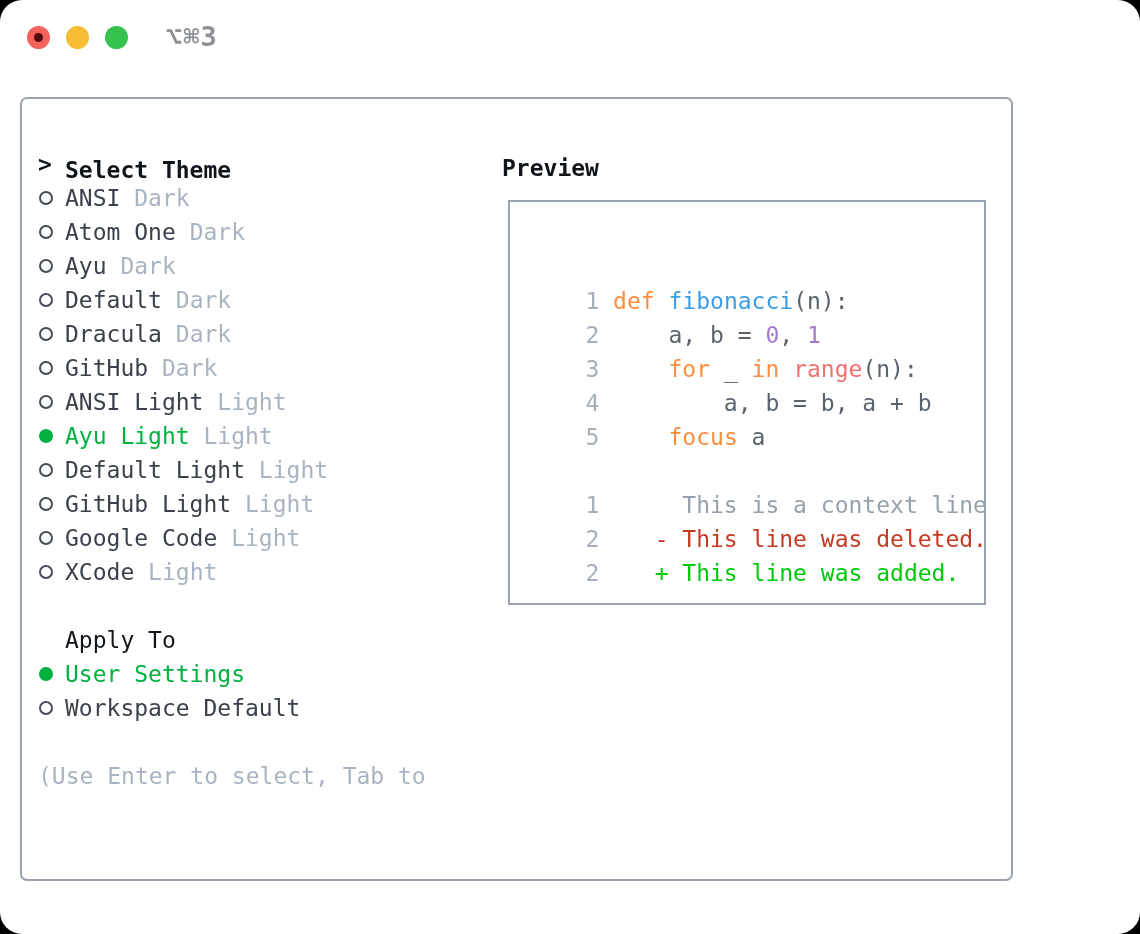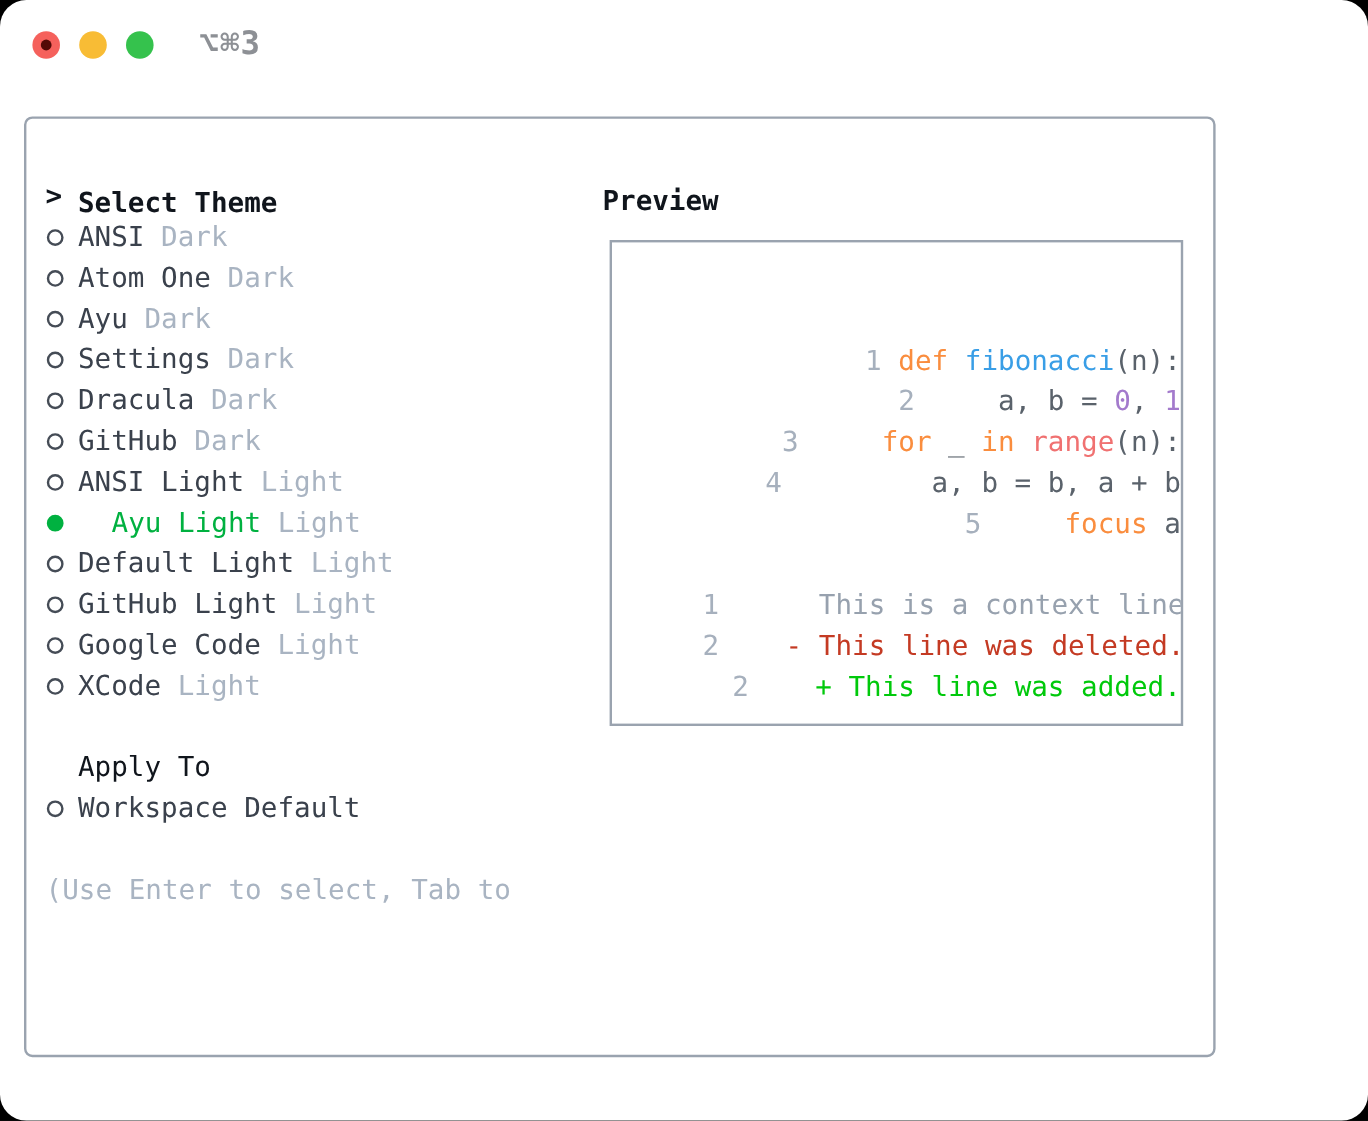--- a/index.html
+++ b/index.html
@@ -31,32 +31,32 @@
     position:absolute;left:20px;top:97px;width:993px;height:784px;
     box-sizing:border-box;border:2px solid var(--border);border-radius:7px;
   }
   .col-left{position:absolute;left:16px;top:48px;font-size:23px;}
   .row{display:flex;align-items:center;height:34px;white-space:pre;}
   .icon-cell{display:inline-flex;align-items:center;width:27px;flex-shrink:0;}
   .hdr{color:var(--text-primary);font-weight:bold;margin-top:12px;}
   .prefix{color:var(--text-primary);font-weight:bold;}
   .t-name{color:var(--text-item);}
   .t-variant{color:var(--text-muted);}
-  .row.selected .t-name{color:var(--accent-green);margin-left:28px;}
+  .row.selected .t-name{color:var(--accent-green);}
   .radio{box-sizing:border-box;width:14px;height:14px;border-radius:50%;border:2px solid #454c56;margin-left:1px;}
   .radio.filled{border-color:var(--accent-green);background:var(--accent-green);}
   .apply-hdr{color:var(--text-primary);}
   .hint{color:var(--text-muted);}
   
   .preview-title{position:absolute;left:480px;top:52px;height:34px;line-height:34px;
     font-size:23px;font-weight:bold;color:var(--text-primary);}
   .preview-box{
     position:absolute;left:486px;top:101px;width:478px;height:405px;
     box-sizing:border-box;border:2px solid var(--border);
-    padding:48px 0 0 20px;overflow:hidden;text-align:right;
+    padding:48px 0 0 20px;overflow:hidden;
   }
   .code-line{height:34px;line-height:34px;white-space:pre;font-size:23px;}
   .line-num{color:var(--c-line_number);}
   .seg-keyword{color:var(--c-keyword);} .seg-function{color:var(--c-function);}
   .seg-number{color:var(--c-number);} .seg-builtin{color:var(--c-builtin);}
   .seg-plain{color:var(--c-plain);} .seg-context{color:var(--c-context);}
   .seg-deleted{color:var(--c-deleted);} .seg-added{color:var(--c-added);}
 </style>
 </head>
 <body>
@@ -83,21 +83,21 @@
 
   <div class="row">
     <span class="icon-cell"><span class="radio"></span></span><span class="t-name">Atom One</span><span class="t-variant"> Dark</span>
   </div>
 
   <div class="row">
     <span class="icon-cell"><span class="radio"></span></span><span class="t-name">Ayu</span><span class="t-variant"> Dark</span>
   </div>
 
   <div class="row">
-    <span class="icon-cell"><span class="radio"></span></span><span class="t-name">Settings</span><span class="t-variant"> Dark</span>
+    <span class="icon-cell"><span class="radio"></span></span><span class="t-name">Default</span><span class="t-variant"> Dark</span>
   </div>
 
   <div class="row">
     <span class="icon-cell"><span class="radio"></span></span><span class="t-name">Dracula</span><span class="t-variant"> Dark</span>
   </div>
 
   <div class="row">
     <span class="icon-cell"><span class="radio"></span></span><span class="t-name">GitHub</span><span class="t-variant"> Dark</span>
   </div>
 
@@ -123,20 +123,23 @@
 
   <div class="row">
     <span class="icon-cell"><span class="radio"></span></span><span class="t-name">XCode</span><span class="t-variant"> Light</span>
   </div>
 </div>
       <div class="row"></div>
       <div class="row">
         <span class="icon-cell"></span><span class="apply-hdr">Apply To</span>
       </div>
       <div id="apply-list">
+  <div class="row selected">
+    <span class="icon-cell"><span class="radio filled"></span></span><span class="t-name">User Settings</span>
+  </div>
 
   <div class="row">
     <span class="icon-cell"><span class="radio"></span></span><span class="t-name">Workspace Default</span>
   </div>
 </div>
       <div class="row"></div>
       <div class="row hint">(Use Enter to select, Tab to</div>
     </div>
 
     <div class="preview-title">Preview</div>

